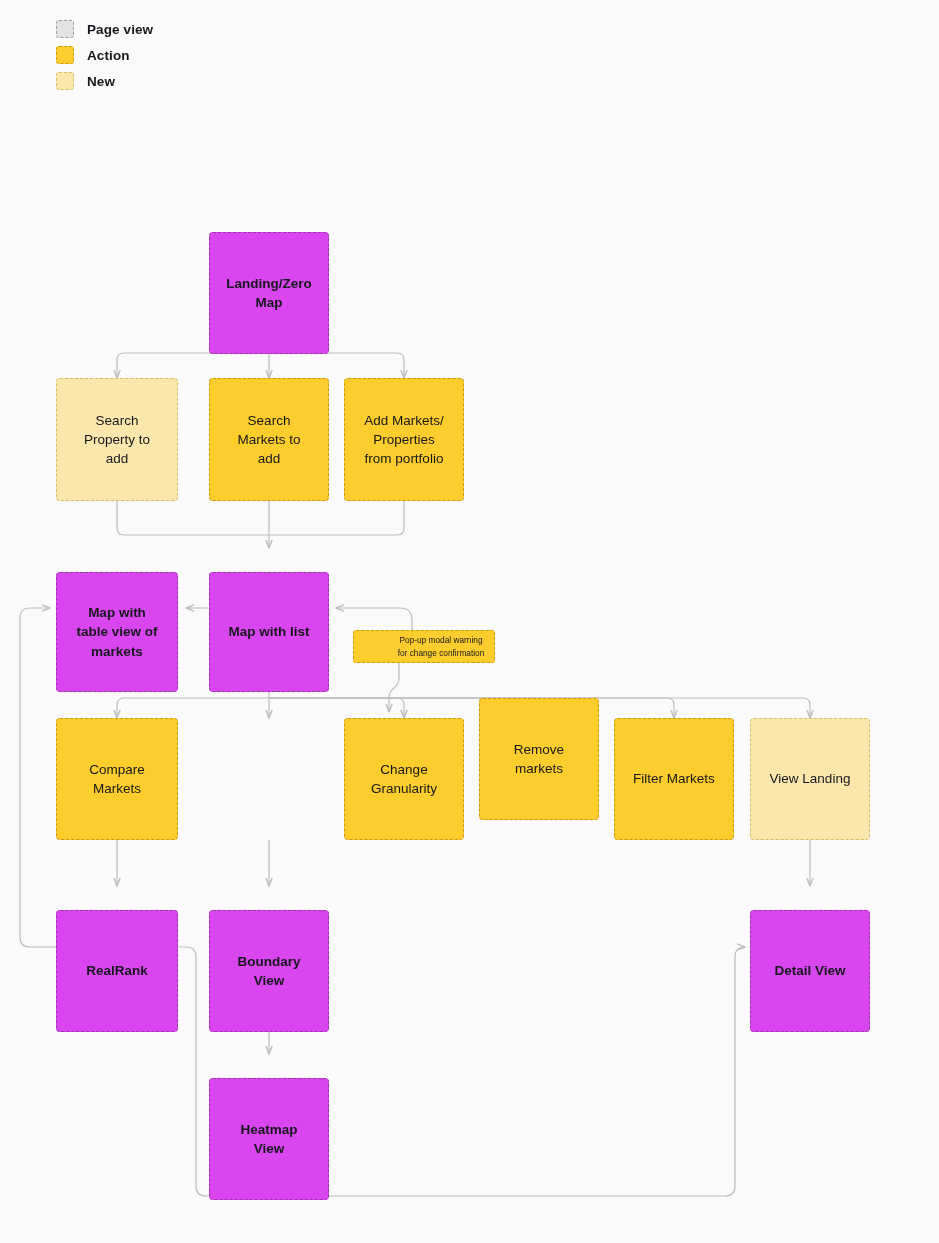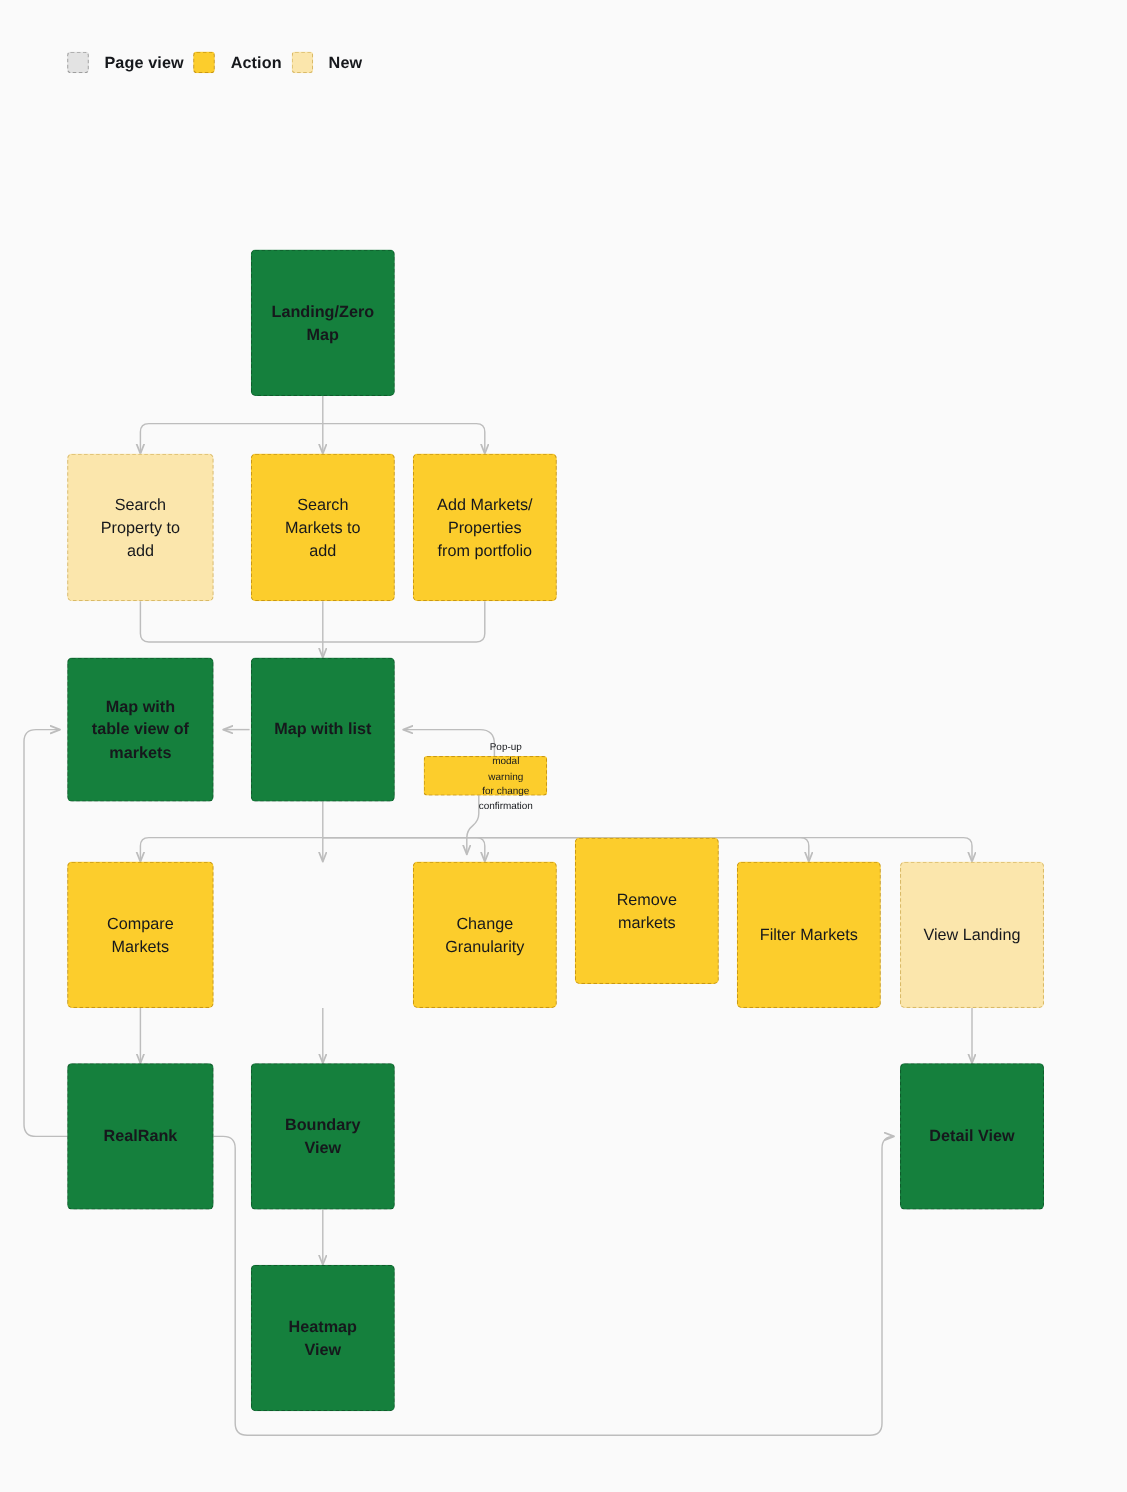--- a/index.html
+++ b/index.html
@@ -14,23 +14,23 @@
     position: relative;
     width: 939px;
     height: 1243px;
     background: #FAFAFA;
   }
 
   
   #legend {
     position: absolute;
     left: 56px;
-    top: 43px;
+    top: 20px;
     display: flex;
-    flex-direction: row;
+    flex-direction: column;
     gap: 8px;
   }
   .legend-row {
     display: flex;
     align-items: center;
     gap: 13px;
     height: 18px;
   }
   .legend-swatch {
     width: 18px;
@@ -69,22 +69,23 @@
     justify-content: center;
     text-align: center;
     border-radius: 4px;
     padding: 6px 9px;
   }
   .node-label {
     line-height: 1.42;
     white-space: pre-line;
   }
   .node.page {
-    background: #15803d;
+    background: #d946ef;
     border: 1.4px dashed rgba(0,0,0,0.28);
+    margin-top: 24px;
   }
   .node.page .node-label {
     font-size: 13.5px;
     font-weight: bold;
     color: #16181C;
   }
   .node.action {
     background: #FCCD2C;
     border: 1.4px dashed rgba(160,110,0,0.55);
   }
@@ -205,21 +206,21 @@
   </div>
 
   <div class="node page" style="left:56px; top:548px; width:122px; height:120px;">
     <div class="node-label">Map with
 table view of
 markets</div>
   </div>
   <div class="node page" style="left:209px; top:548px; width:120px; height:120px;">
     <div class="node-label">Map with list</div>
   </div>
-  <div class="node modal" style="left:353px; top:630px; width:103px; height:33px;padding-left:43px;">
+  <div class="node modal" style="left:353px; top:630px; width:142px; height:33px;padding-left:43px;">
     <div class="node-label">Pop-up modal warning
 for change confirmation</div>
   </div>
 
   <div class="node action" style="left:56px; top:718px; width:122px; height:122px;">
     <div class="node-label">Compare
 Markets</div>
   </div>
   <div class="node action" style="left:344px; top:718px; width:120px; height:122px;">
     <div class="node-label">Change

